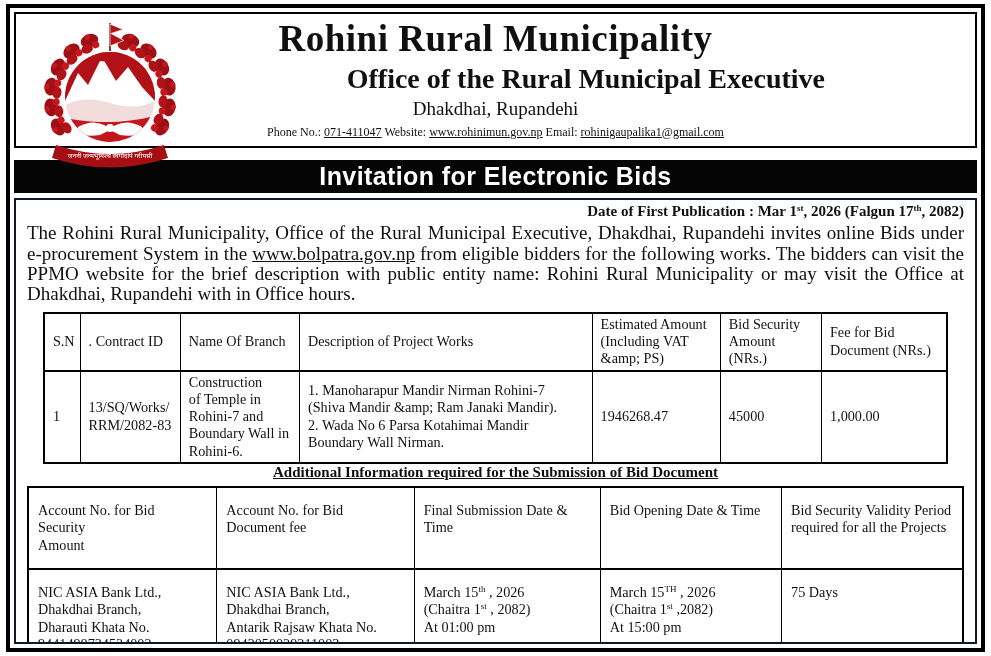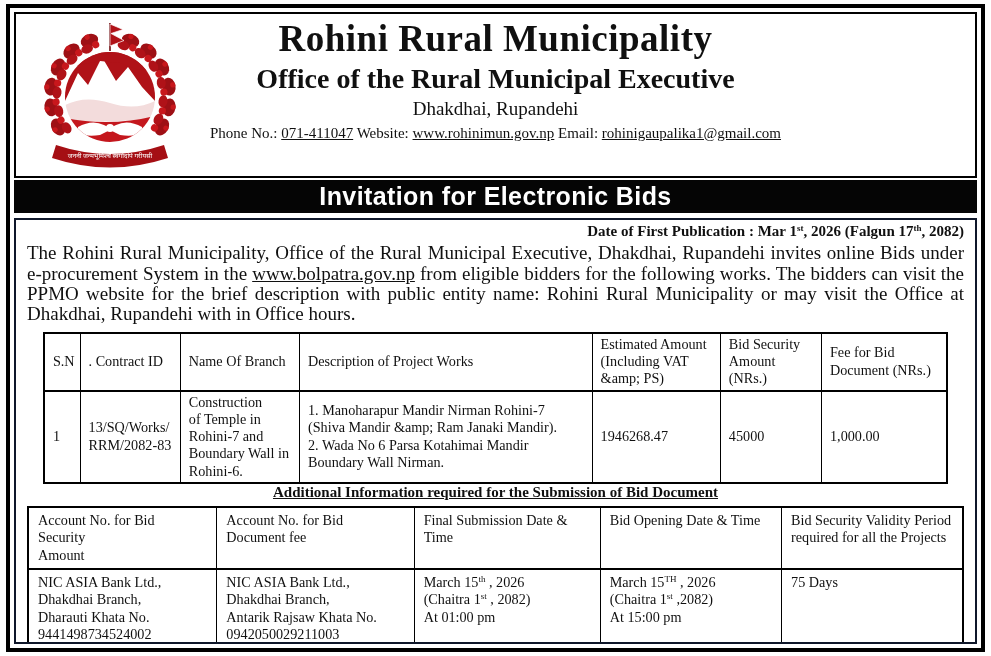--- a/index.html
+++ b/index.html
@@ -3,48 +3,48 @@
 <meta charset="utf-8">
 <style>
   * { box-sizing: border-box; margin: 0; padding: 0; }
   html,body { width: 991px; height: 656px; background:#ffffff; }
   body { font-family: "Liberation Serif", "DejaVu Serif", serif; color:#101010; position:relative; }
   .frame {
     position:absolute; left:6px; top:4px; right:6px; bottom:4px;
     border:4px solid #000; padding:4px; display:flex; flex-direction:column;
   }
   
-  .header-box { border:2px solid #000; position:relative; text-align:center; padding:6px 150px 4px; height:166px; flex:0 0 auto; }
+  .header-box { border:2px solid #000; position:relative; text-align:center; padding:6px 150px 4px; height:136px; flex:0 0 auto; }
   .emblem { position:absolute; left:24px; top:7px; width:140px; height:150px; }
   .org-name { font-size:37px; font-weight:bold; line-height:1.05; letter-spacing:0.5px; }
-  .office-name { font-size:28px; font-weight:bold; margin-top:5px; line-height:1.05; }
+  .office-name { font-size:28px; font-weight:bold; margin-top:5px; line-height:1.05;text-align:right; }
   .addr { font-size:19px; margin-top:5px; line-height:1.12; }
-  .contact { font-size:15px; margin-top:5px;font-family:Liberation Serif, serif; }
+  .contact { font-size:12px; margin-top:5px;font-family:Liberation Serif, serif; }
   .ulink { text-decoration:underline; }
   
-  .banner { margin-top:2px; background:#050505; color:#fff; text-align:center;
+  .banner { margin-top:12px; background:#050505; color:#fff; text-align:center;
     font-family:"Liberation Sans","DejaVu Sans",sans-serif; font-weight:bold;
     font-size:25px; height:33px; line-height:33px; letter-spacing:0.4px; flex:0 0 auto; }
   
   .body-box { border:2px solid #0f172a; margin-top:5px; flex:1 1 auto; padding:3px 11px 4px; overflow:hidden; }
   .pub-date { text-align:right; font-weight:bold; font-size:15px; line-height:1.15; }
   sup { font-size:9px; line-height:0; vertical-align:5px; }
   .intro { font-size:19px; text-align:justify; line-height:1.07; margin-top:3px; }
   
   table { border-collapse:collapse; font-size:14.2px; line-height:1.22; table-layout:fixed; }
   th, td { border:1.5px solid #000; text-align:left; font-weight:normal; padding:2px 8px; }
   .pre { white-space:pre-line; }
   .t1 { width:96.6%; margin:7px auto 0; border:2.5px solid #000; }
   .t1 thead tr { height:56px; }
   .t1 thead th { vertical-align:middle; border-bottom:2.5px solid #000; }
   .t1 tbody tr { height:86px; }
   .t1 tbody td { vertical-align:middle; }
   .sec-title { text-align:center; font-weight:bold; font-size:15px; text-decoration:underline; }
   .t2 { width:100%; margin:5px auto 0; border:2.5px solid #000; }
-  .t2 th, .t2 td { vertical-align:top; padding:4px 9px; }
+  .t2 th, .t2 td { vertical-align:top; padding:14px 9px; }
   .t2 thead tr { height:54px; }
   .t2 thead th { border-bottom:2.5px solid #000; }
   .t2 tbody tr { height:80px; }
   .note { font-weight:bold; font-size:14.8px; margin-top:10px; }
 </style>
 </head>
 <body>
 
 <div class="frame">
 

